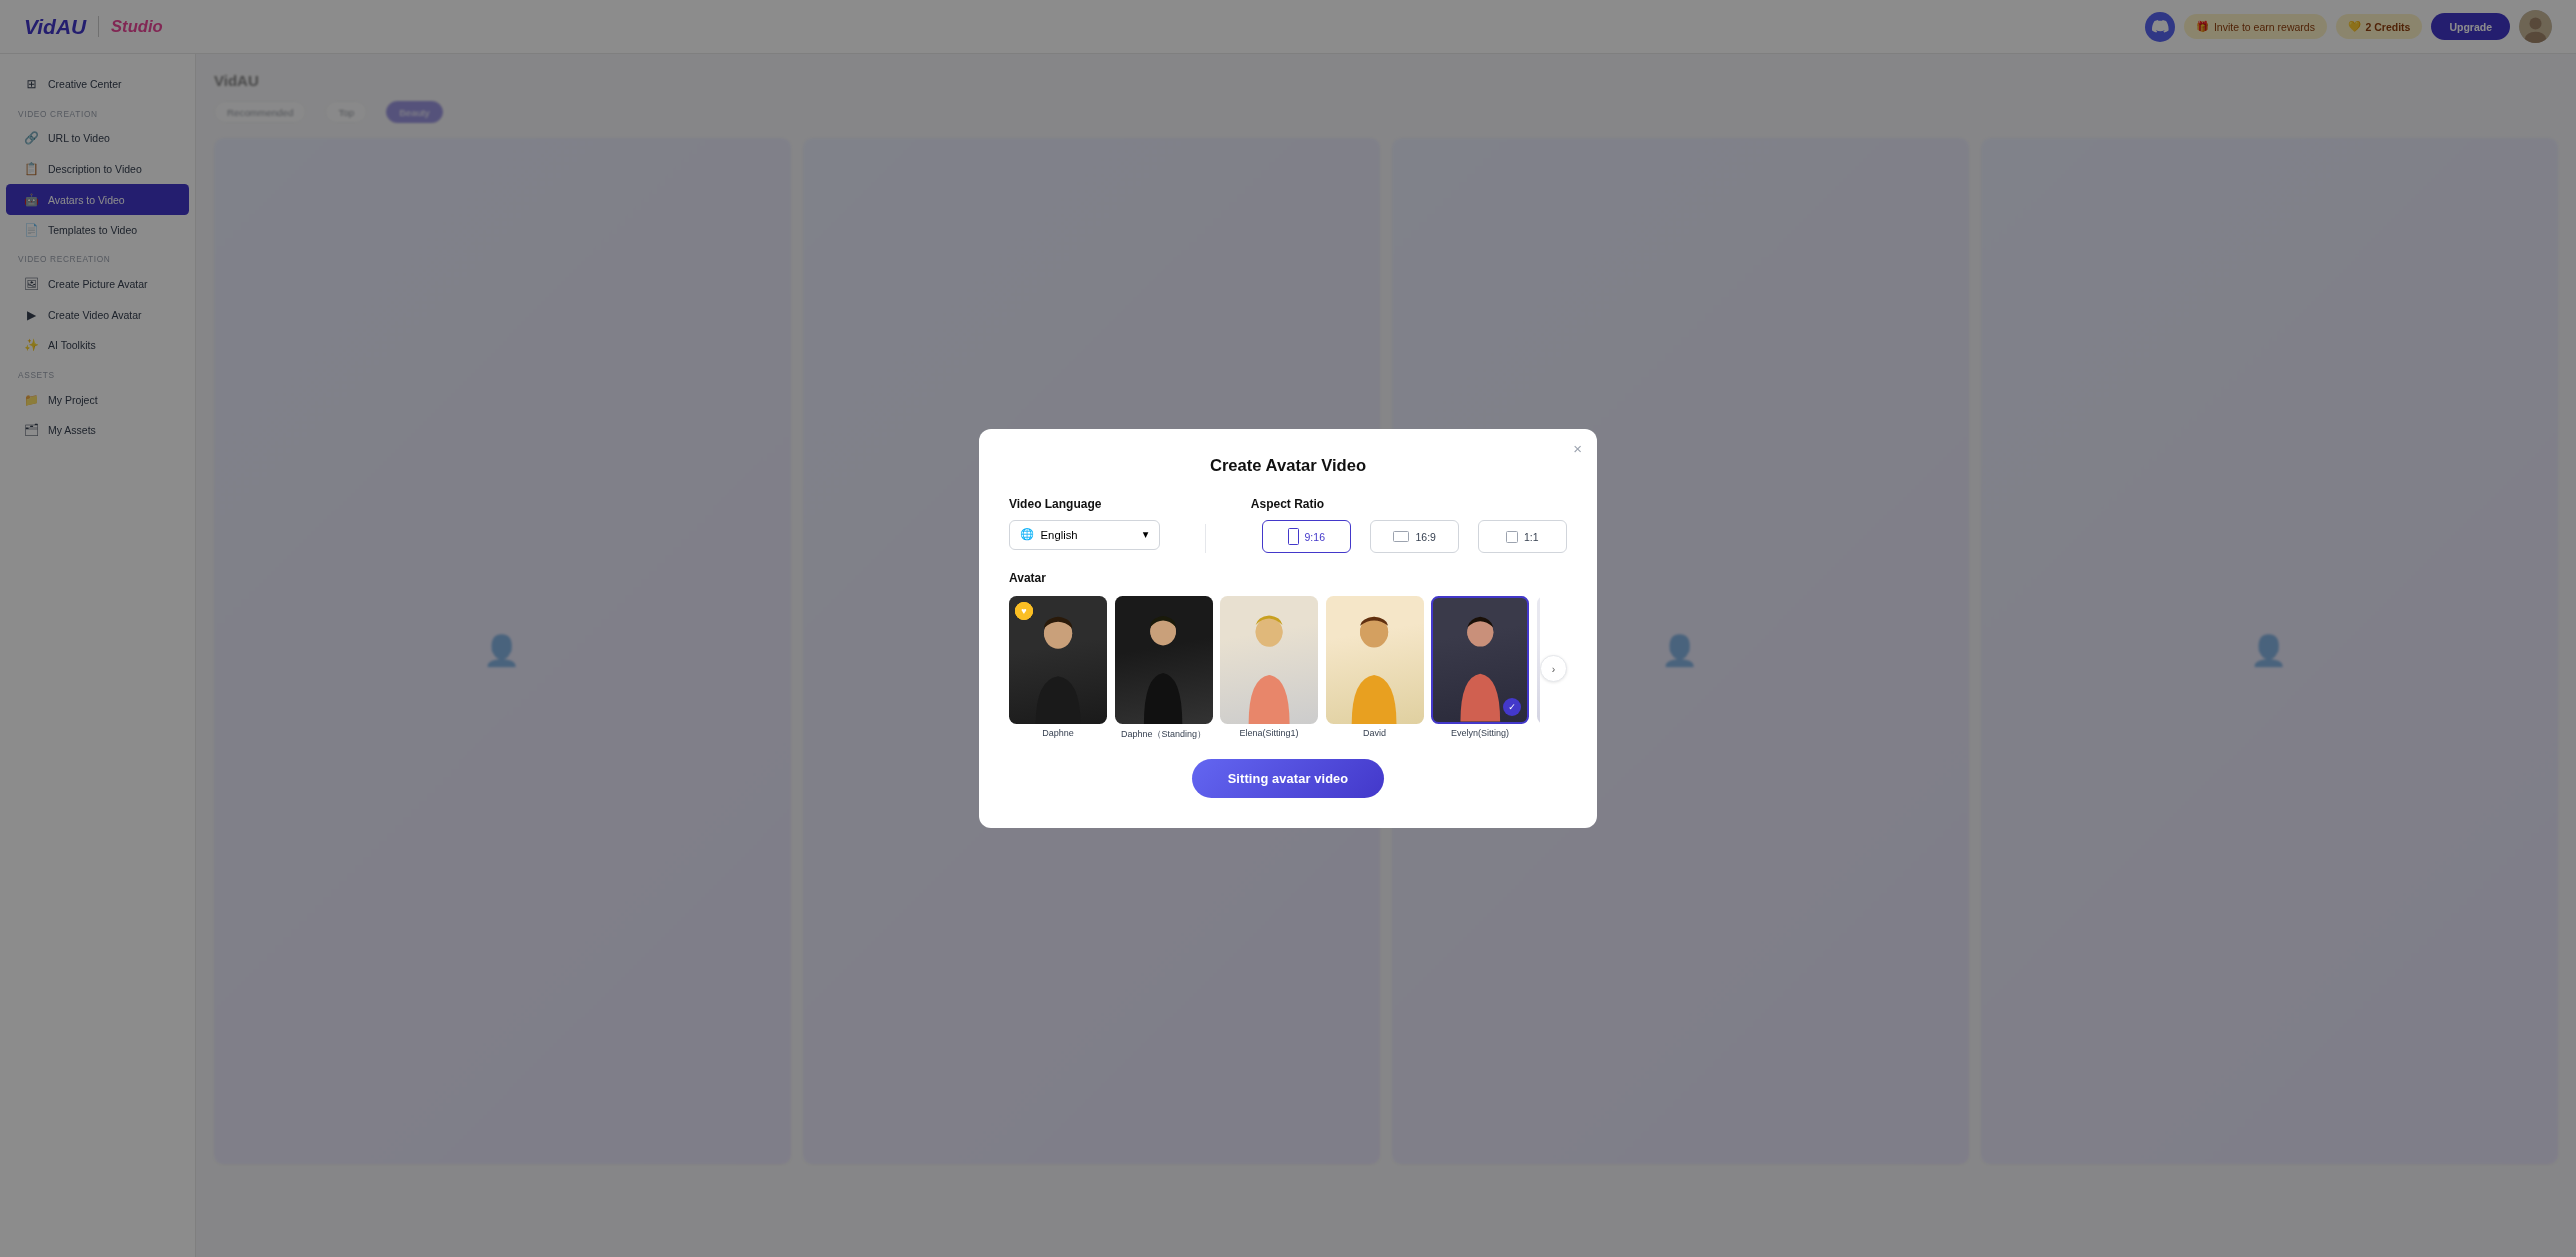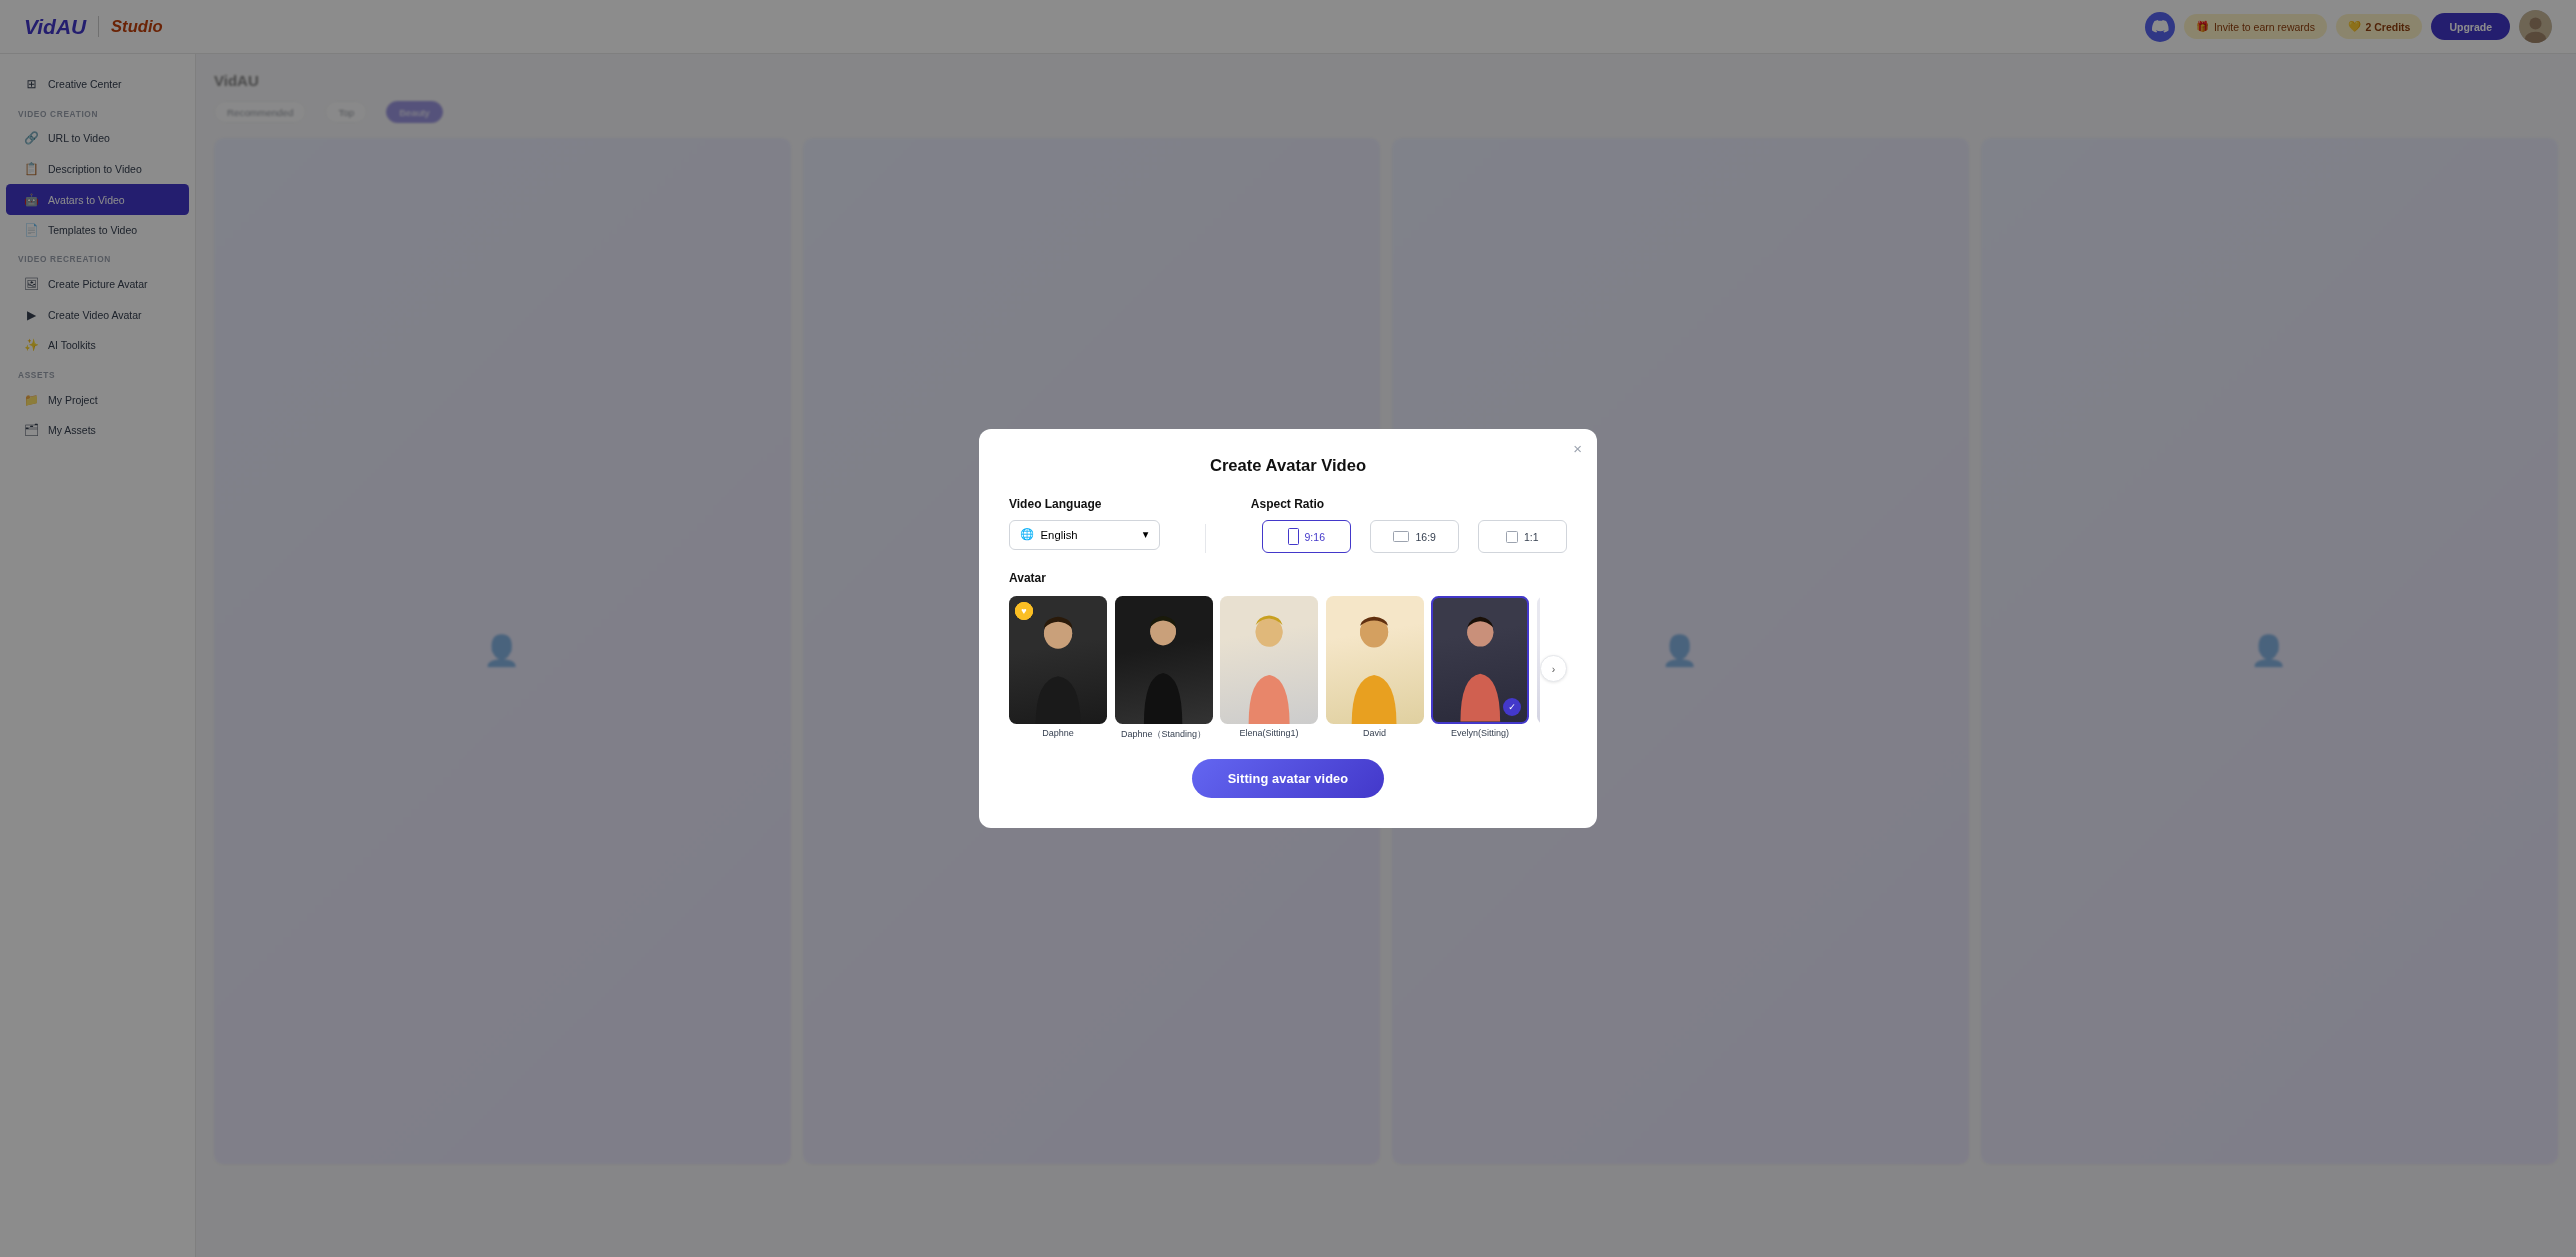--- a/index.html
+++ b/index.html
@@ -8,21 +8,21 @@
     
     .header {
       position: fixed; top: 0; left: 0; right: 0; height: 54px;
       background: #fff; border-bottom: 0.8px solid #e8e8e8;
       display: flex; align-items: center; padding: 0 24px;
       z-index: 100; gap: 12px;
     }
     .logo-area { display: flex; align-items: center; gap: 6px; min-width: 151px; }
     .logo-text { font-size: 21px; font-weight: 900; color: #4338ca; font-style: italic; }
     .logo-divider { width: 0.8px; height: 21px; background: #ccc; margin: 0 6px; }
-    .studio-text { font-size: 16.6px; font-weight: 600; color: #c2410c; font-style: italic; }
+    .studio-text { font-size: 16.6px; font-weight: 600; color: #ec4899; font-style: italic; }
     .header-right { margin-left: auto; display: flex; align-items: center; gap: 9px; }
     .discord-btn {
       width: 30px; height: 30px; border-radius: 50%; background: #5865f2;
       display: flex; align-items: center; justify-content: center; cursor: pointer;
       color: white; font-size: 13.6px;
     }
     .invite-btn {
       display: flex; align-items: center; gap: 4.5px; padding: 6px 12px;
       background: #fef3c7; border-radius: 15px; cursor: pointer;
       font-size: 10.5px; font-weight: 500; color: #92400e; border: none;
@@ -42,21 +42,21 @@
     }
     .avatar-btn svg { width: 33px; height: 33px; }
 
     
     .sidebar {
       position: fixed; top: 54px; left: 0; bottom: 0; width: 196px;
       background: #fff; border-right: 0.8px solid #e8e8e8;
       padding: 15px 0; overflow-y: auto; z-index: 50;
     }
     .sidebar-section-label {
-      font-size: 8.3px; font-weight: 700; color: #9ca3af; text-transform: uppercase;
+      font-size: 8.3px; font-weight: 400; color: #9ca3af; text-transform: uppercase;
       padding: 9px 18px 4.5px; letter-spacing: 0.08em;
     }
     .sidebar-item {
       display: flex; align-items: center; gap: 9px;
       padding: 8.3px 18px; cursor: pointer; font-size: 10.5px; color: #374151;
       border-radius: 4.5px; margin: 0 6px;
     }
     .sidebar-item.active { background: #4338ca; color: white; }
     .sidebar-item.active .sidebar-icon { color: white; }
     .sidebar-icon { font-size: 12px; width: 15px; text-align: center; }

